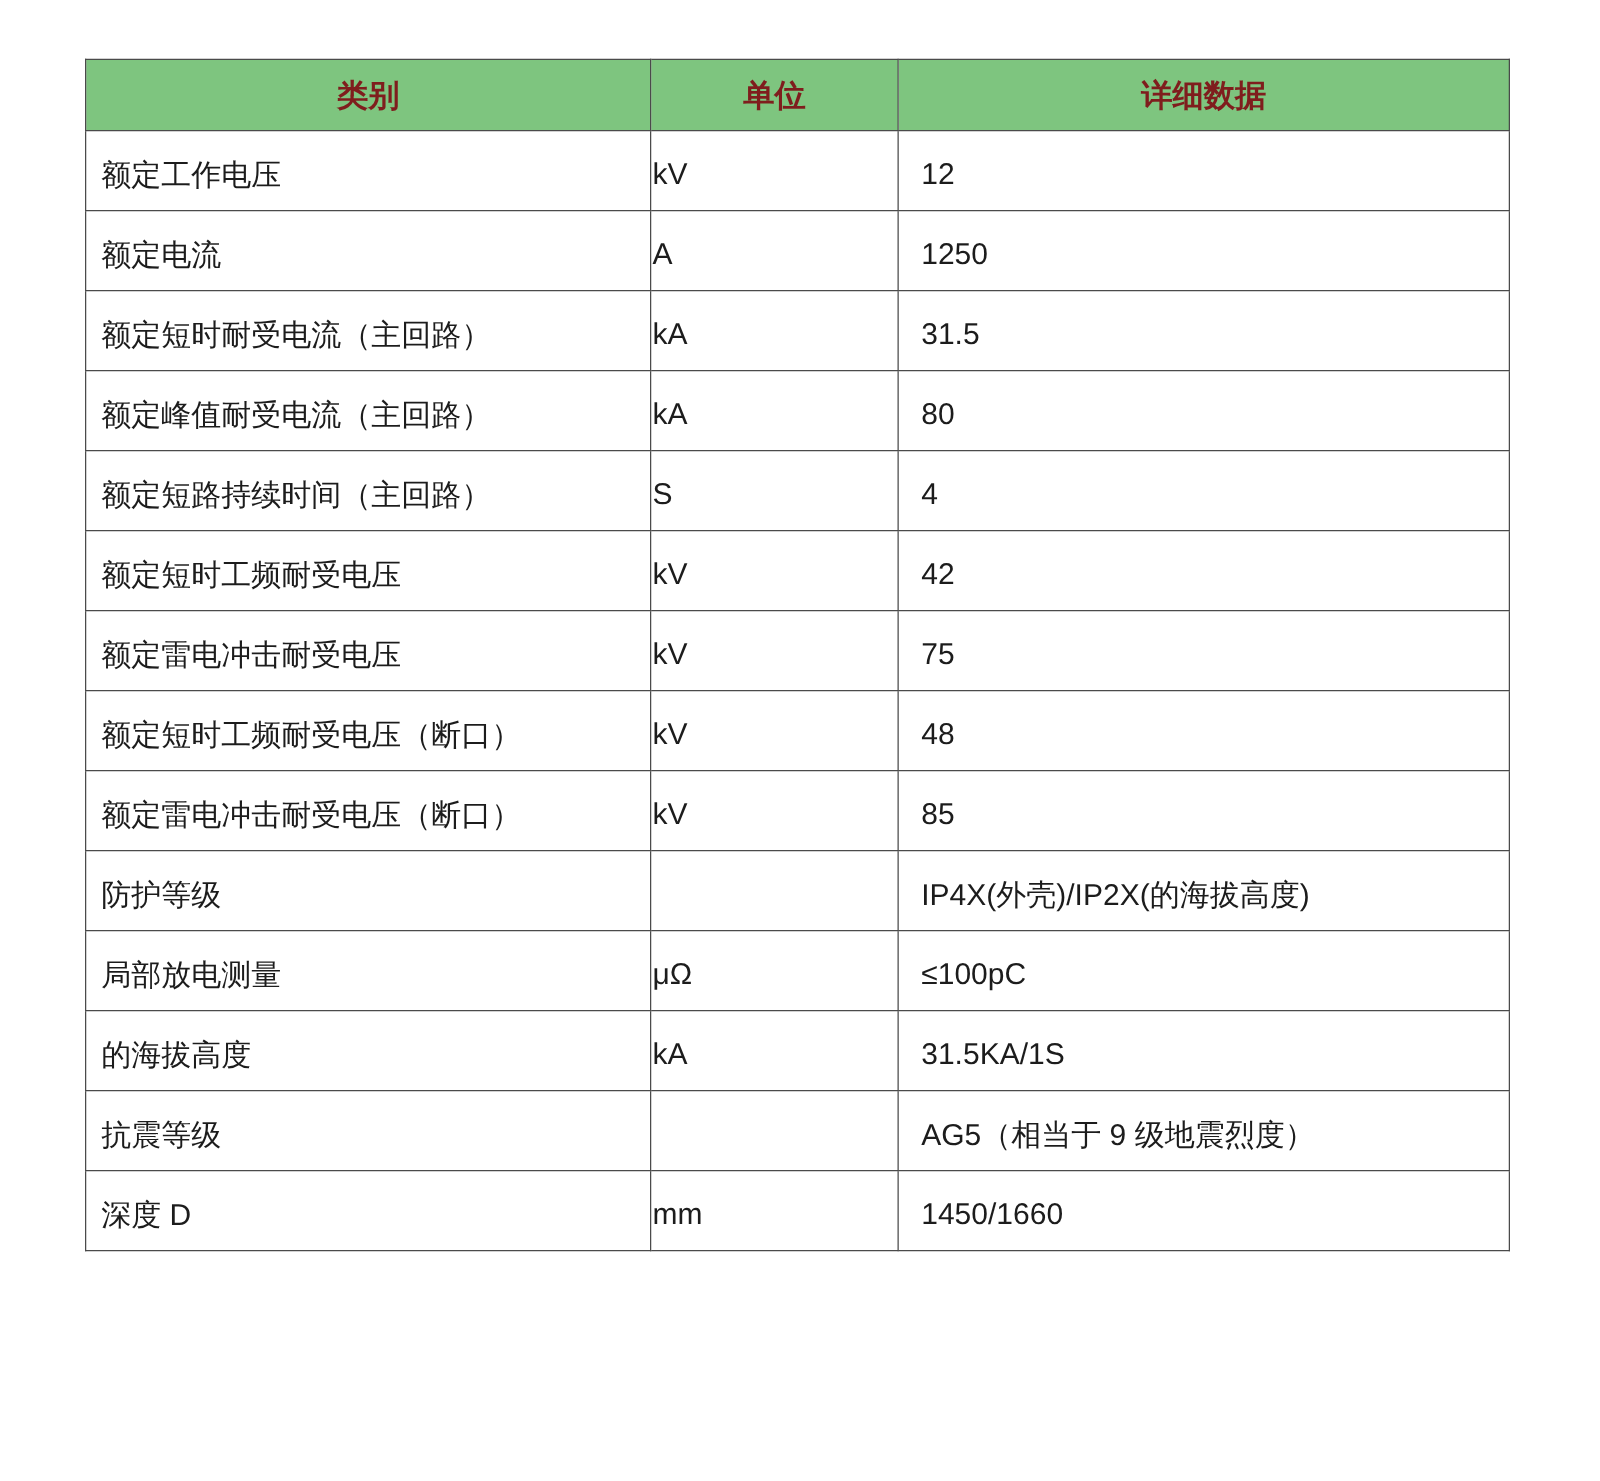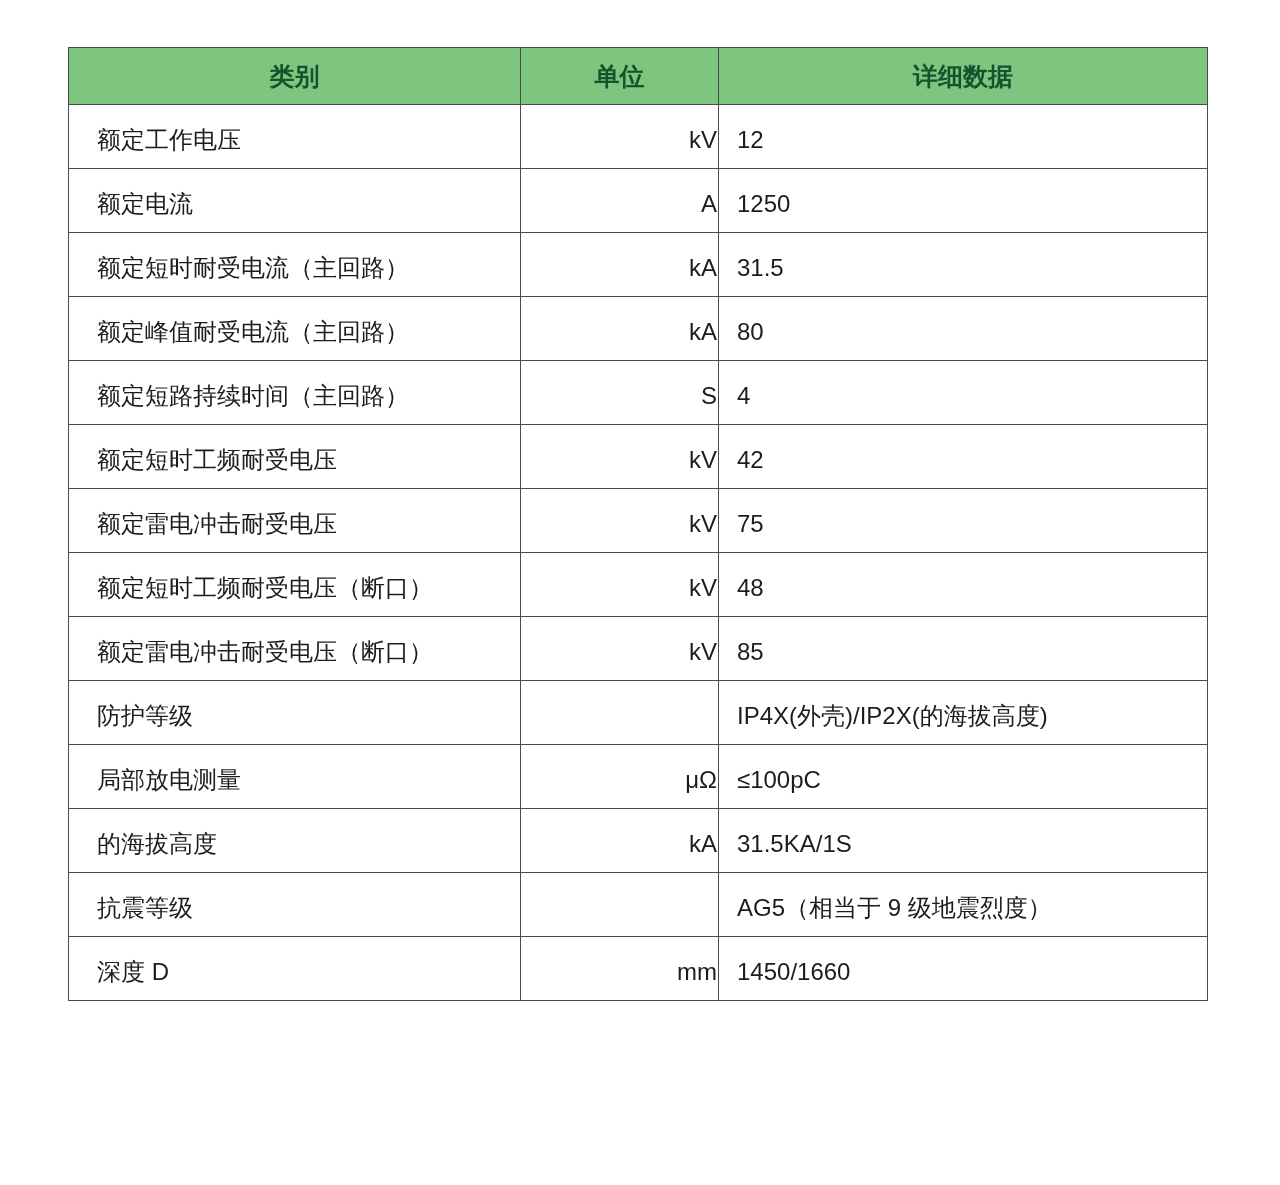--- a/index.html
+++ b/index.html
@@ -27,39 +27,39 @@
   table.spec td {
     border: 1px solid var(--border-color, #4a4a4a);
     overflow: hidden;
     white-space: nowrap;
   }
   table.spec th {
     height: 54px;
     background: var(--header-bg, #7ec57f);
     font-size: 25px;
     font-weight: 700;
-    color: #14532d;
+    color: #7f1d1d;
     text-align: center;
     vertical-align: middle;
   }
   table.spec td {
     height: 53px;
     font-size: 24px;
     color: #1c1c1c;
     vertical-align: middle;
     padding-top: 8px;
     padding-bottom: 2px;
   }
   td.cat {
     text-align: left;
-    padding-left: 28px;
+    padding-left: 12px;
     padding-right: 6px;
   }
   td.unit {
-    text-align: right;
+    text-align: left;
   }
   td.val {
     text-align: left;
     padding-left: 18px;
     padding-right: 16px;
   }
 </style>
 </head>
 <body>
 

